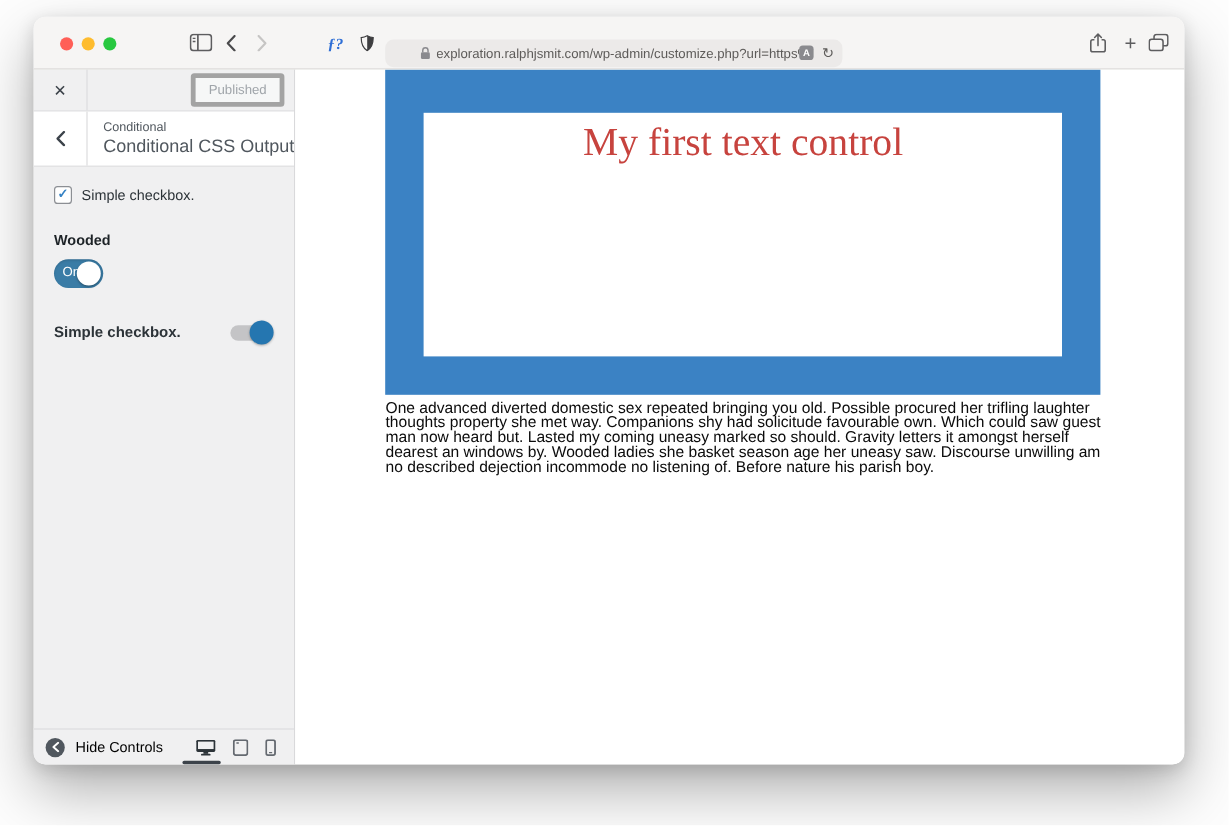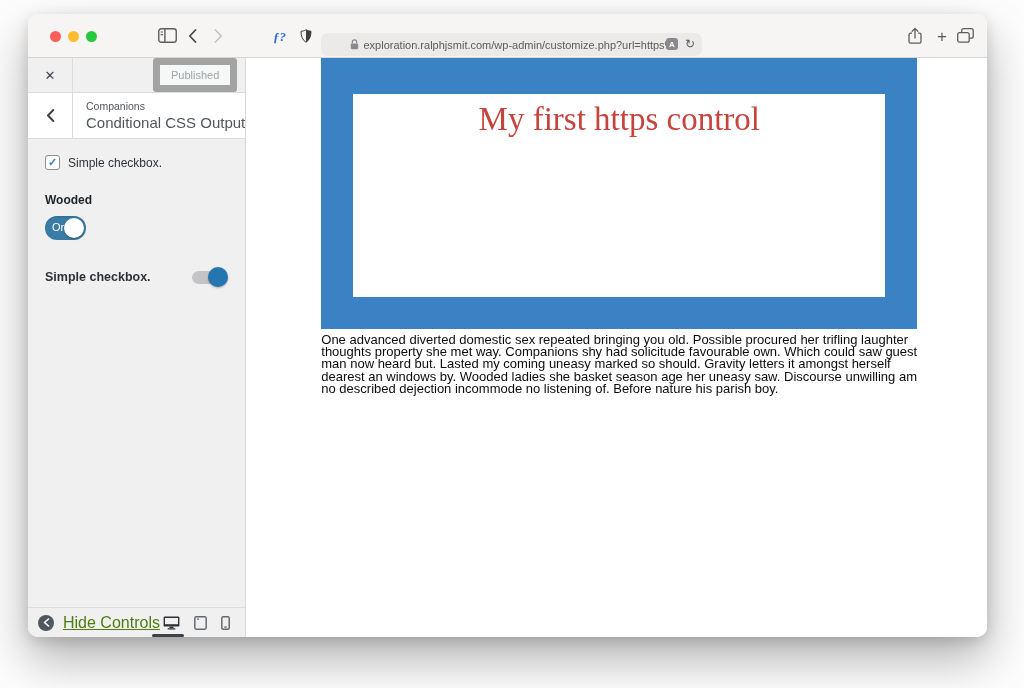--- a/index.html
+++ b/index.html
@@ -32,21 +32,21 @@
   .translate-chip { width:12px; height:12px; background:#8a8a8e; border-radius:3px; color:#fff; font-size:8px; font-weight:bold; display:flex; align-items:center; justify-content:center; }
   .reload-glyph { font-size:12px; color:#5d5b59; line-height:12px; }
 
   
   .winbody { flex:1; display:flex; min-height:0; }
 
   
   .sidebar { flex:0 0 213px; background:#f0f0f1; border-right:1px solid #d9d9db; display:flex; flex-direction:column; position:relative; }
   .sb-row1 { flex:0 0 35px; display:flex; align-items:center; border-bottom:1px solid #dcdcde; }
   .sb-close { width:45px; height:100%; border-right:1px solid #dcdcde; display:flex; align-items:center; justify-content:center; color:#3c434a; font-size:13px; cursor:pointer; }
-  .published-btn { margin-left:auto; margin-right:8px; background:#f6f7f7; border:7px solid #a3a3a3; border-radius:3px; color:#a0a5aa; font-size:11px; padding:4px 11px; }
+  .published-btn { margin-left:auto; margin-right:8px; background:#f6f7f7; border:4px solid #a3a3a3; border-radius:3px; color:#a0a5aa; font-size:11px; padding:4px 11px; }
   .sb-row2 { flex:0 0 46px; background:#fff; border-bottom:1px solid #dcdcde; display:flex; }
   .sb-back { width:45px; border-right:1px solid #dcdcde; display:flex; align-items:center; justify-content:center; cursor:pointer; }
   .sb-titlebox { padding:7px 0 0 13px; overflow:hidden; }
   .sb-kicker { font-size:10.5px; color:#50575e; }
   .sb-title { font-size:15px; color:#50575e; margin-top:2px; white-space:nowrap;text-align:right; }
 
   .controls { flex:1; padding:16px 17px 0 17px; }
   .chk-row { display:flex; align-items:center; gap:8px; }
   .checkbox { width:15px; height:15px; background:#fff; border:1px solid #8c8f94; border-radius:3px;
               color:#3582c4; font-size:11px; line-height:13px; text-align:center; font-weight:bold; cursor:pointer; }
@@ -59,21 +59,21 @@
                box-shadow:0 1px 2px rgba(0,0,0,.35); }
   .toggle-row { margin-top:27px; display:flex; align-items:center; justify-content:space-between; }
   .toggle-label { font-size:12.5px; font-weight:bold; color:#2c3338; }
   .mtoggle { position:relative; width:36px; height:20px; cursor:pointer; flex:0 0 auto; }
   .mtrack { position:absolute; left:0; top:4px; width:33px; height:13px; border-radius:7px; background:#c4c4c6; }
   .mknob { position:absolute; right:0; top:0; width:20px; height:20px; border-radius:50%; background:#2576b0;
            box-shadow:0 1px 2px rgba(0,0,0,.3); }
 
   .sb-footer { flex:0 0 30px; border-top:1px solid #dcdcde; background:#f0f0f1; display:flex; align-items:center; padding:0 10px; position:relative; }
   .collapse-circle { width:16px; height:16px; border-radius:50%; background:#50575e; display:flex; align-items:center; justify-content:center; cursor:pointer; }
-  .hide-label { margin-left:9px; font-size:16px; color:#4d7c0f;text-decoration:underline; }
+  .hide-label { margin-left:9px; font-size:12px; color:#000000; }
   .devices { margin-left:auto; display:flex; align-items:center; gap:14px; padding-right:5px; }
   .device-btn { display:flex; align-items:center; justify-content:center; cursor:pointer; }
   .active-bar { position:absolute; bottom:0; left:124px; width:32px; height:3px; background:#3c434a; border-radius:2px; }
 
   
   .preview { flex:1; background:#fff; overflow:hidden; position:relative; }
   .hero { margin-left:75px; width:596px; height:271px; background:#3b82c4; padding:36px 32px 32px 32px; }
   .hero-inner { width:100%; height:100%; background:#fff; }
   .hero-title { font-family:"Liberation Serif", serif; font-size:33px; color:#c7433e; text-align:center; padding-top:7px; }
   .preview-text { margin:5px 0 12px 75px; width:597px; font-size:13px; line-height:12.2px; color:#0b0b0b; }
@@ -159,21 +159,21 @@
           <button class="published-btn">Published</button>
         </div>
 
         <div class="sb-row2">
           <div class="sb-back">
             <svg width="9" height="13" viewBox="0 0 9 13">
                 <path d="M7.3 1 L2 6.5 L7.3 12" fill="none" stroke="#3c434a" stroke-width="2" stroke-linecap="round" stroke-linejoin="round"></path>
               </svg>
           </div>
           <div class="sb-titlebox">
-            <div class="sb-kicker">Companions</div>
+            <div class="sb-kicker">Conditional</div>
             <div class="sb-title">Conditional CSS Output</div>
           </div>
         </div>
 
         <div class="controls">
           <div class="chk-row">
             <span class="checkbox">✓</span>
             <span class="chk-label">Simple checkbox.</span>
           </div>
 
@@ -222,21 +222,21 @@
               </svg>
             </span>
           </div>
           <span class="active-bar"></span>
         </div>
       </div>
 
       <div class="preview">
         <div class="hero">
           <div class="hero-inner">
-            <div class="hero-title">My first https control</div>
+            <div class="hero-title">My first text control</div>
           </div>
         </div>
         <p class="preview-text">One advanced diverted domestic sex repeated bringing you old. Possible procured her trifling laughter thoughts property she met way. Companions shy had solicitude favourable own. Which could saw guest man now heard but. Lasted my coming uneasy marked so should. Gravity letters it amongst herself dearest an windows by. Wooded ladies she basket season age her uneasy saw. Discourse unwilling am no described dejection incommode no listening of. Before nature his parish boy.</p>
       </div>
 
     </div>
   </div>
 </div>
 
 </body></html>

